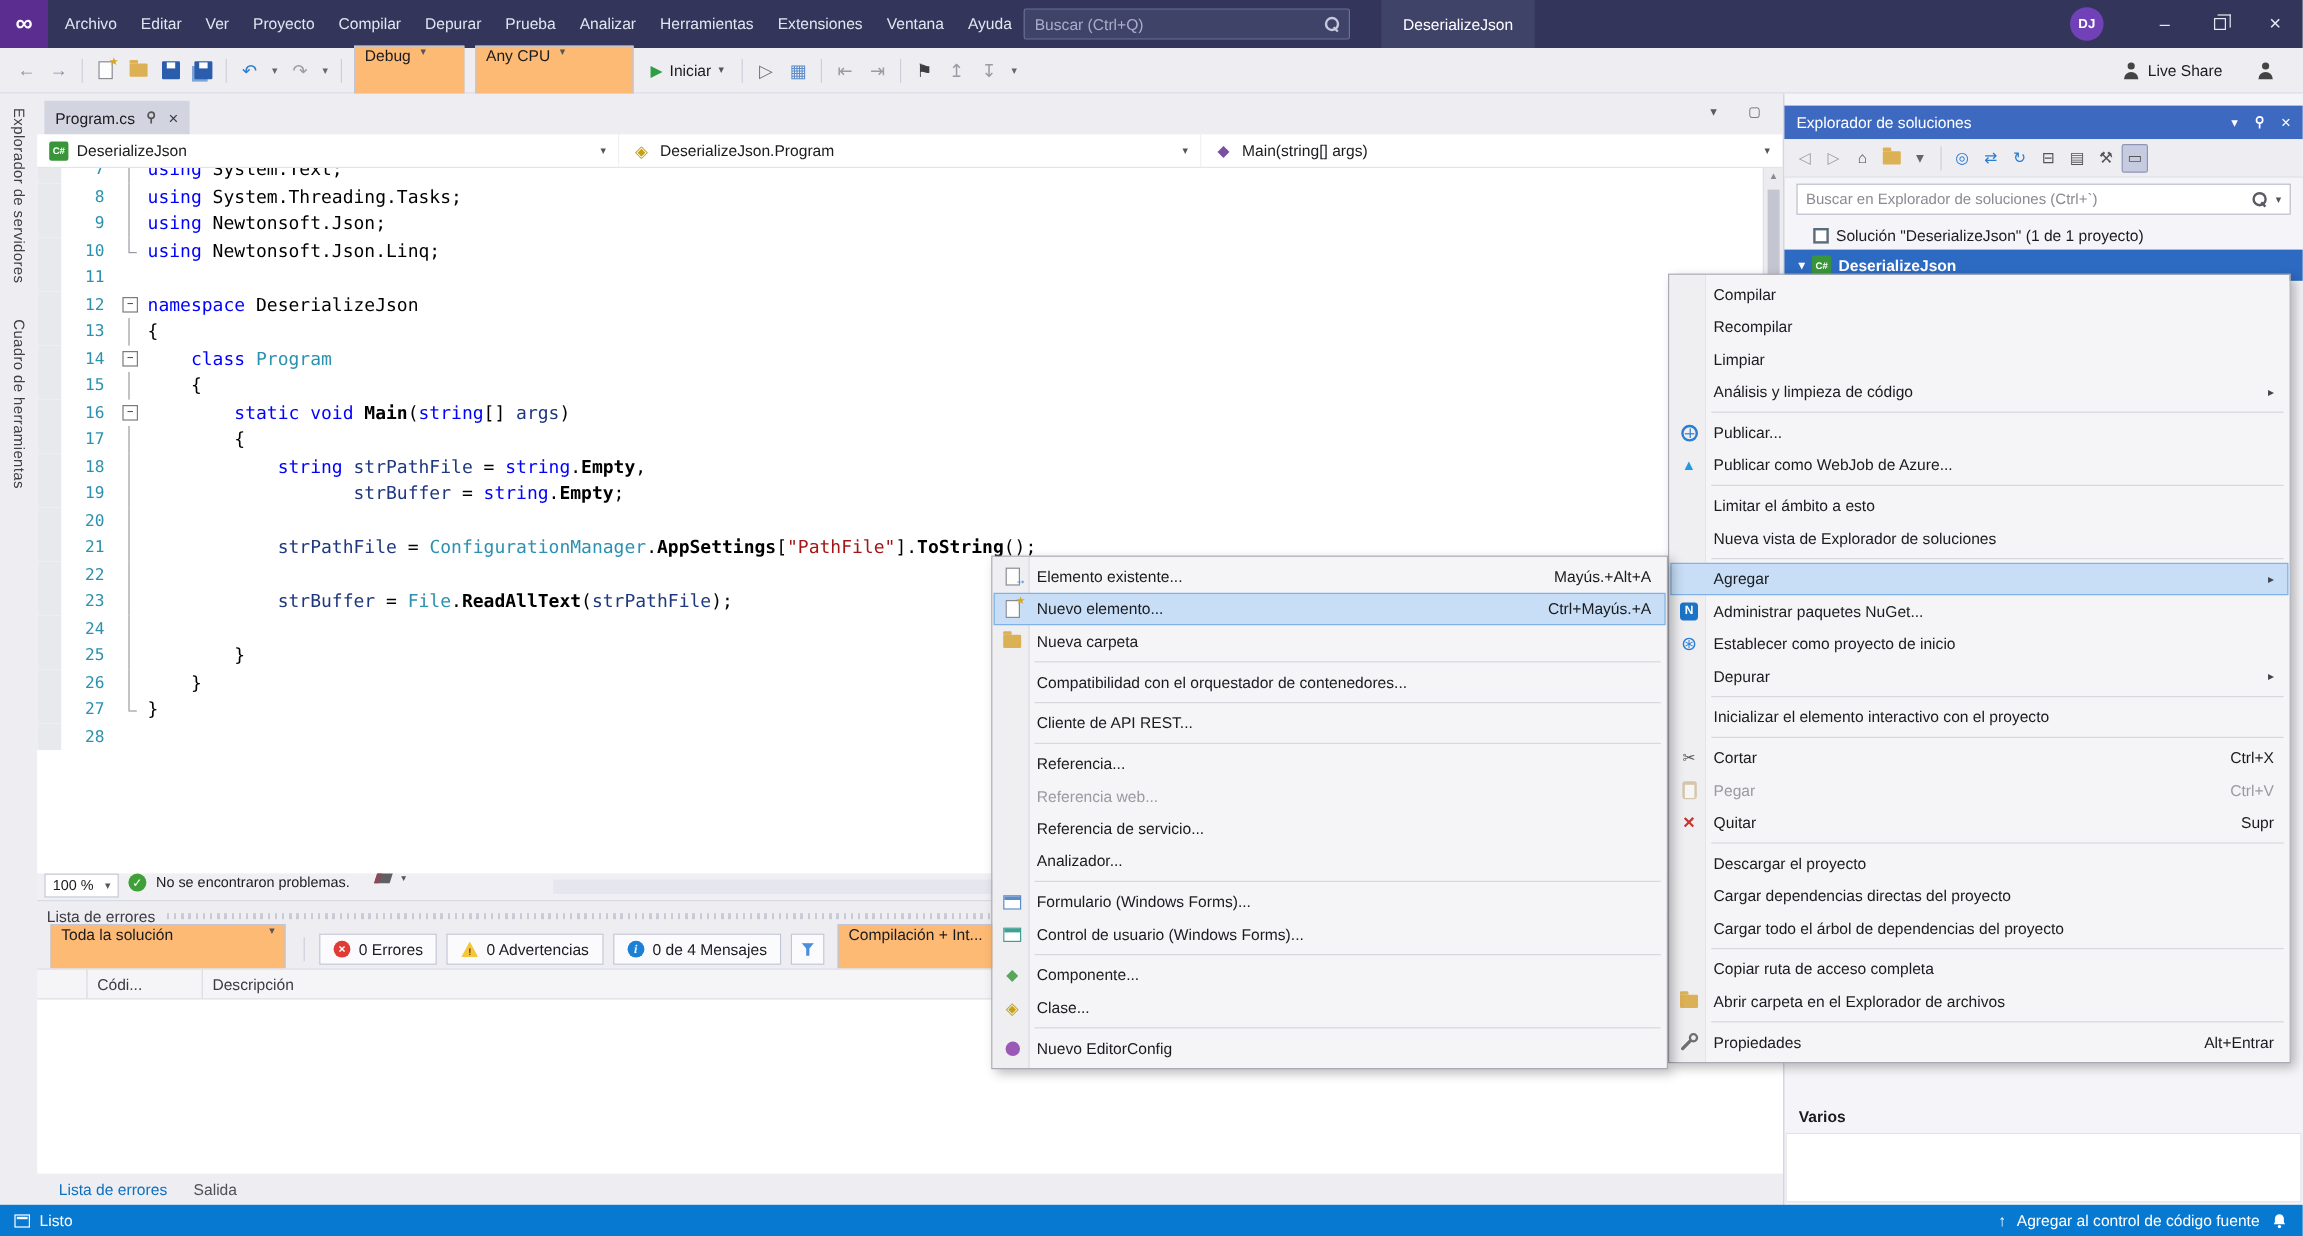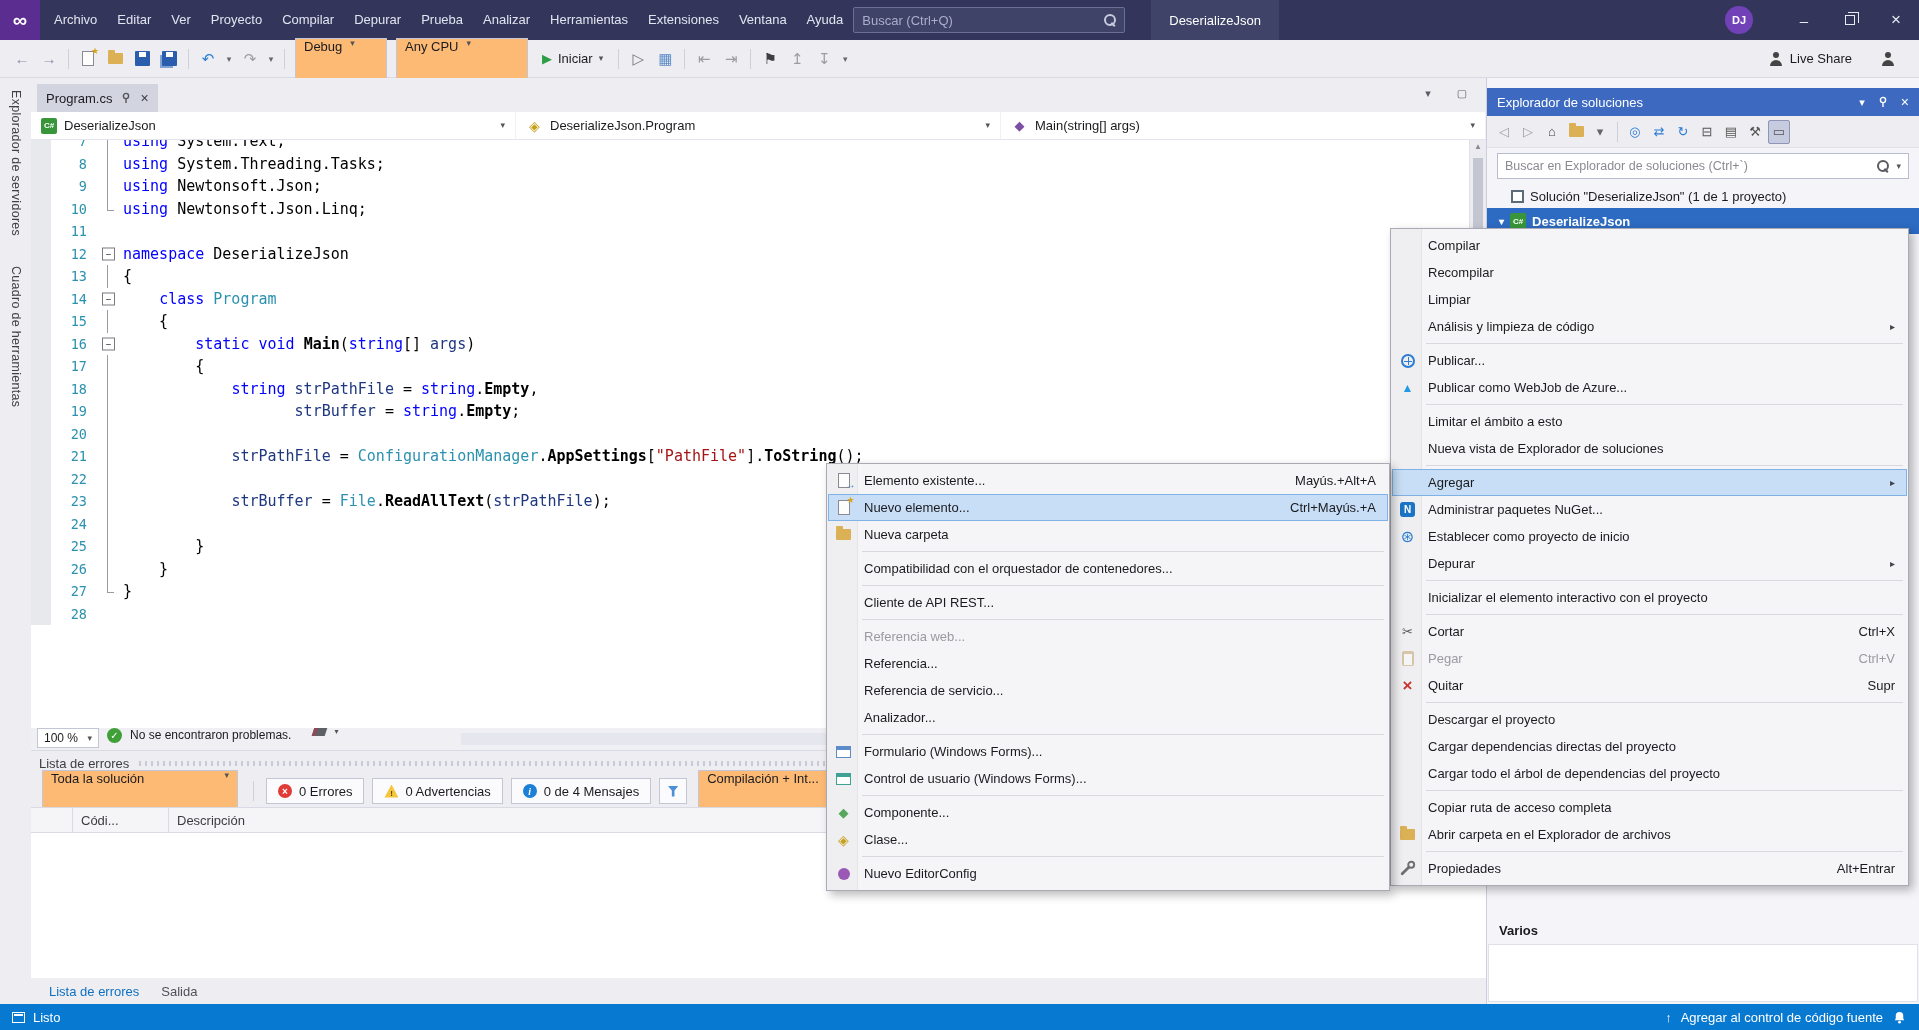--- a/index.html
+++ b/index.html
@@ -722,30 +722,30 @@
       <div class="menu-item">
         <span class="mi-ic"></span>
         <span class="mi-lb">Compatibilidad con el orquestador de contenedores...</span>
       </div>
       <div class="menu-sep"></div>
       <div class="menu-item">
         <span class="mi-ic"></span>
         <span class="mi-lb">Cliente de API REST...</span>
       </div>
       <div class="menu-sep"></div>
+      <div class="menu-item">
+        <span class="mi-ic"></span>
+        <span class="mi-lb">Referencia...</span>
+      </div>
       <div class="menu-item dis">
         <span class="mi-ic"></span>
         <span class="mi-lb">Referencia web...</span>
       </div>
       <div class="menu-item">
         <span class="mi-ic"></span>
-        <span class="mi-lb">Referencia...</span>
-      </div>
-      <div class="menu-item">
-        <span class="mi-ic"></span>
         <span class="mi-lb">Referencia de servicio...</span>
       </div>
       <div class="menu-item">
         <span class="mi-ic"></span>
         <span class="mi-lb">Analizador...</span>
       </div>
       <div class="menu-sep"></div>
       <div class="menu-item">
         <span class="mi-ic">
           <span class="gi winf"></span>

